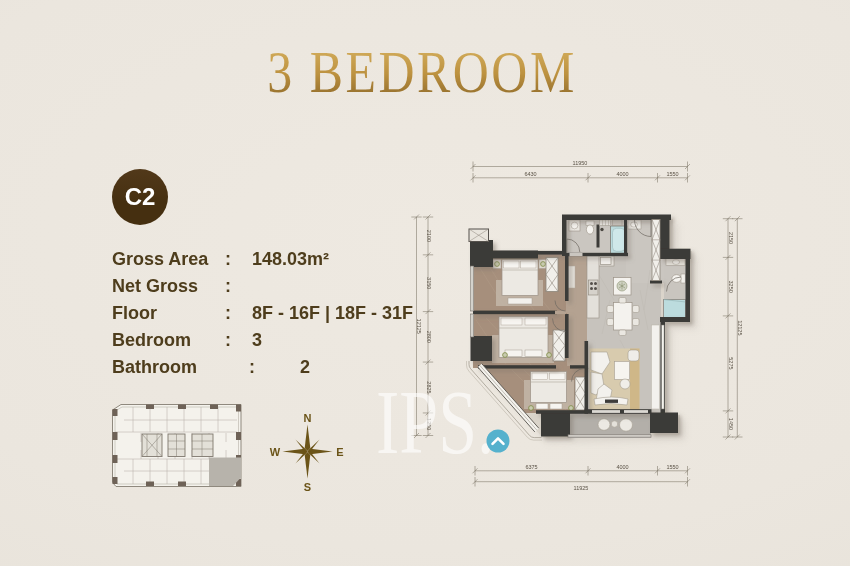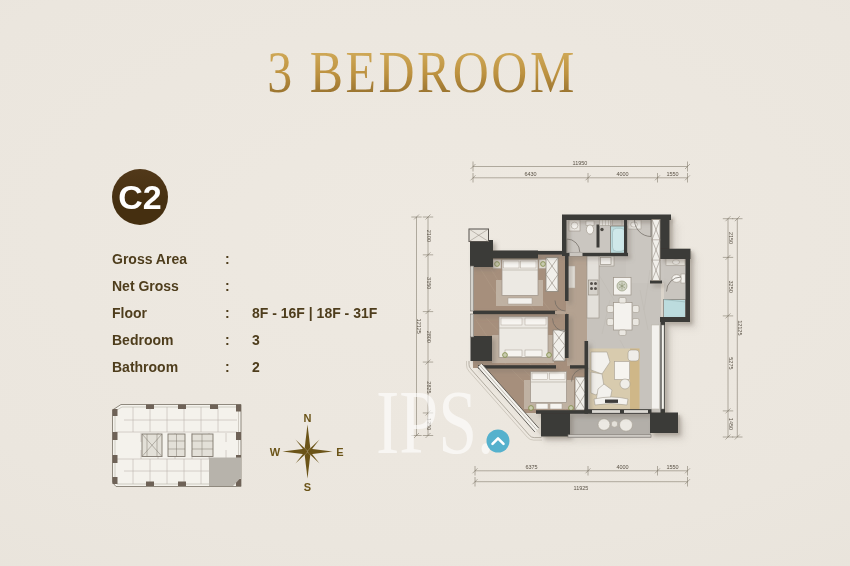--- a/index.html
+++ b/index.html
@@ -7,63 +7,64 @@
     background:radial-gradient(ellipse 120% 100% at 50% 42%, #eee9e1 0%, #ebe6de 55%, #e6e1d8 100%);
     font-family:"Liberation Sans", sans-serif;}
   .abs{position:absolute;}
   #title{left:-3px;top:43px;width:850px;text-align:center;
     font-family:"Liberation Serif", serif;font-size:59px;font-weight:400;line-height:59px;
     letter-spacing:3px;transform:scaleX(0.845);transform-origin:425px 0;
     background:linear-gradient(180deg,#d7b261 0%,#bd9240 52%,#8a6628 100%);
     -webkit-background-clip:text;background-clip:text;color:transparent;}
   #titlewrap{left:0;top:0;width:834px;}
   #badge{left:112px;top:169px;width:56px;height:56px;border-radius:50%;
-    background:linear-gradient(180deg,#52391a 0%,#452f10 60%);color:#fff;font-size:34px;font-weight:bold;
+    background:linear-gradient(180deg,#52391a 0%,#452f10 60%);color:#fff;font-size:24px;font-weight:bold;
     display:flex;align-items:center;justify-content:center;letter-spacing:0px;}
   .inforow{left:112px;height:27px;display:flex;color:#4e3d1c;
-    font-size:14px;font-weight:bold;line-height:27px;}
+    font-size:18px;font-weight:bold;line-height:27px;}
   .inforow .lab{width:113px;}
   .inforow .col{width:27px;}
   #ips{left:376px;top:376px;width:220px;color:rgba(255,255,255,0.62);
     font-family:"Liberation Serif", serif;font-size:92px;line-height:92px;
     transform:scaleX(0.76);transform-origin:left top;letter-spacing:0px;}
 </style>
 </head>
 <body>
 <div id="page">
 
   <div class="abs" id="titlewrap">
       <div class="abs" id="title">3 BEDROOM</div>
     </div>
 
   <div class="abs" id="badge">C2</div>
 
   <div class="abs inforow" style="top:246px;">
       <span class="lab">Gross Area</span>
       <span class="col">:</span>
+      <span>148.03m²</span>
     </div>
 
   <div class="abs inforow" style="top:273px;">
       <span class="lab">Net Gross</span>
       <span class="col">:</span>
     </div>
 
   <div class="abs inforow" style="top:300px;justify-content:space-between;">
       <span class="lab">Floor</span>
       <span class="col">:</span>
       <span>8F - 16F | 18F - 31F</span>
     </div>
 
   <div class="abs inforow" style="top:327px;justify-content:flex-end;">
       <span class="lab">Bedroom</span>
       <span class="col">:</span>
       <span>3</span>
     </div>
 
-  <div class="abs inforow" style="top:354px;">
+  <div class="abs inforow" style="top:354px;gap:24px;">
       <span class="lab">Bathroom</span>
       <span class="col">:</span>
       <span>2</span>
     </div>
 
   <svg class="abs" style="left:0;top:0" width="850" height="566" viewBox="0 0 850 566">
   <defs>
     <filter id="wallshadow" x="-20%" y="-20%" width="150%" height="150%">
       <feDropShadow dx="5" dy="5" stdDeviation="3.5" flood-color="#9a9288" flood-opacity="0.55"></feDropShadow>
     </filter>

